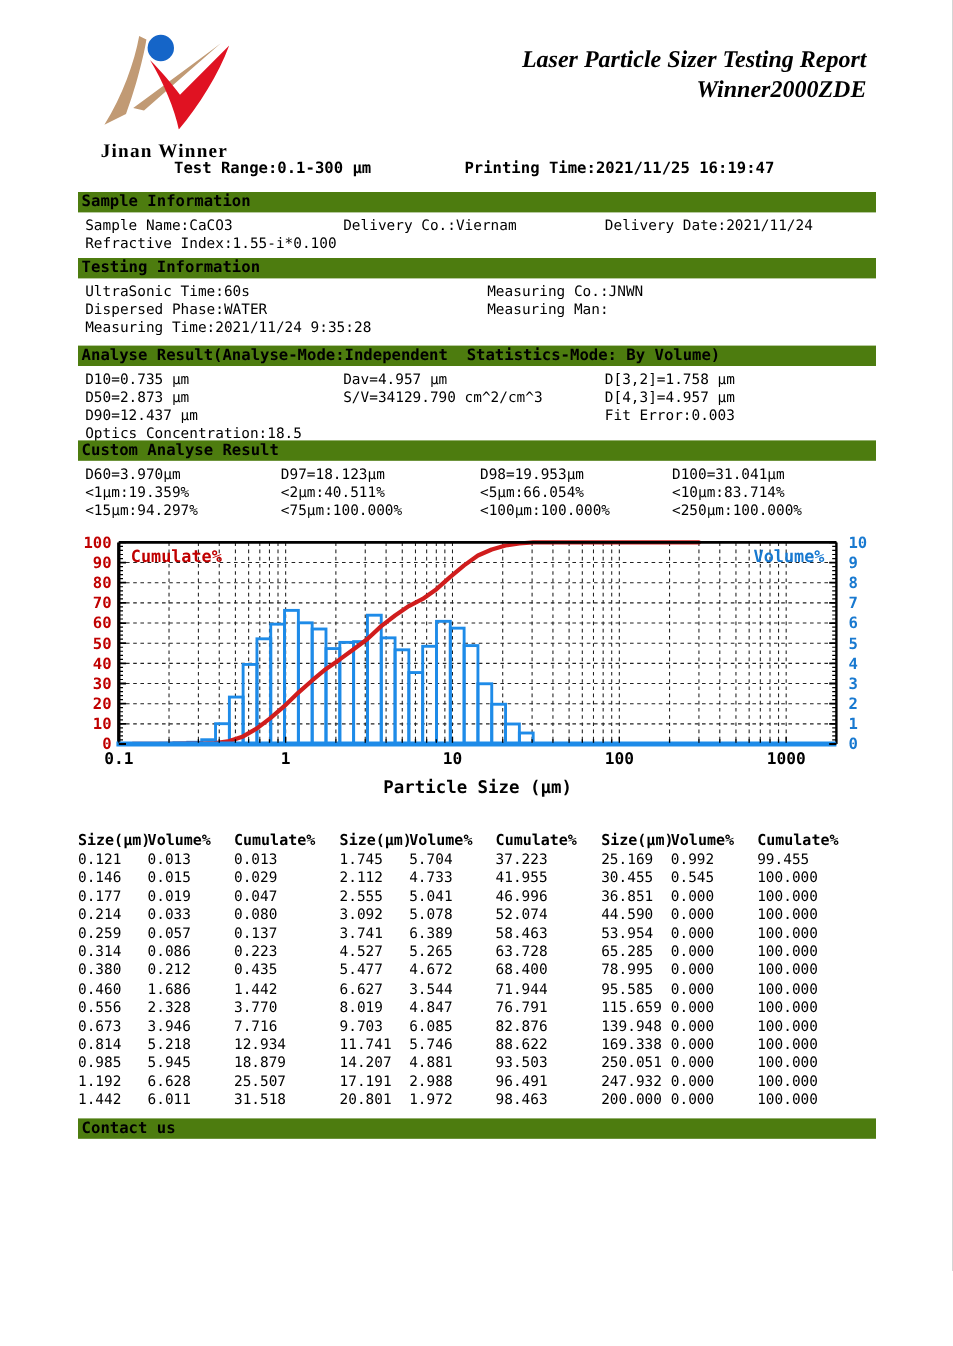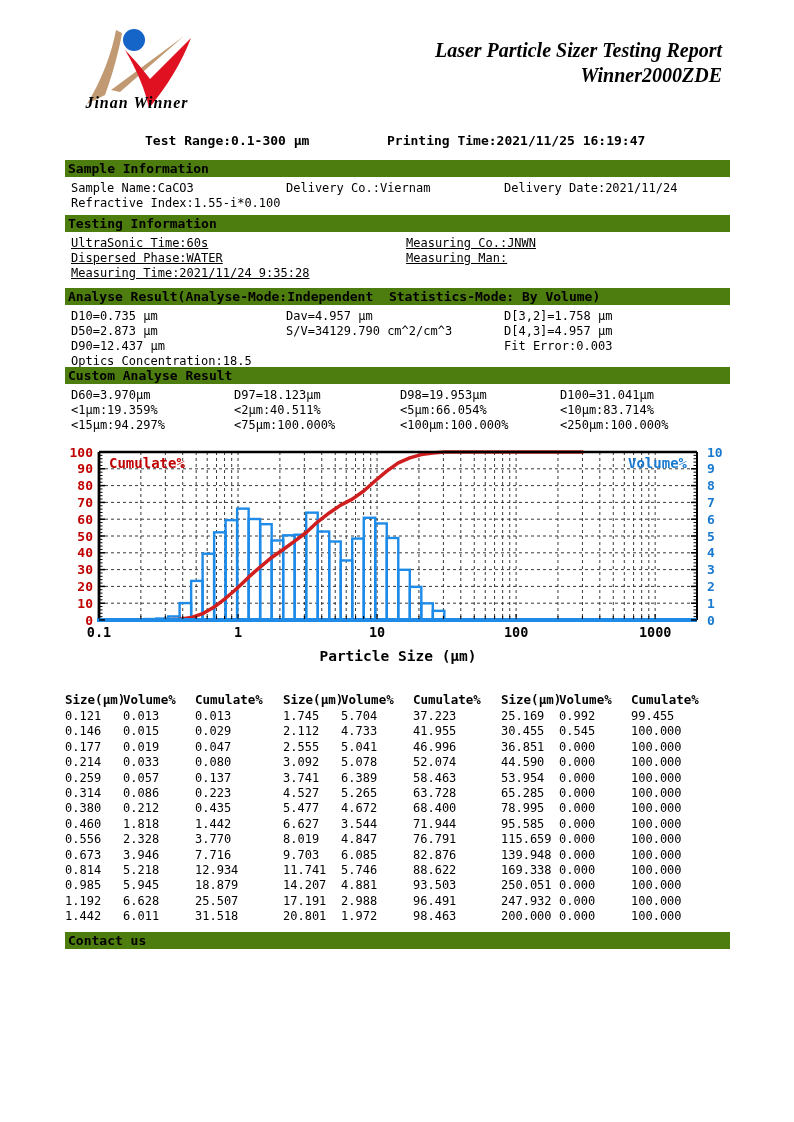--- a/index.html
+++ b/index.html
@@ -1,21 +1,21 @@
 <!DOCTYPE html>
 <html><head>
 <meta charset="utf-8">
 <style>
   html,body{margin:0;padding:0;background:#888;}
   .page{position:relative;width:794px;height:1122px;background:#ffffff;margin:0 auto;
         font-family:"DejaVu Sans Mono","Liberation Mono",monospace;color:#000;overflow:hidden;}
   
   .logo-svg{position:absolute;left:78px;top:26px;width:116px;height:82px;}
-  .logo-text{position:absolute;left:62px;top:94px;width:150px;text-align:center;
-             font-family:"Liberation Serif","DejaVu Serif",serif;font-weight:bold;font-style:italic;
+  .logo-text{position:absolute;left:62px;top:118px;width:150px;text-align:center;
+             font-family:"Liberation Serif","DejaVu Serif",serif;font-weight:bold;
              font-size:16px;letter-spacing:1px;}
   .title-block{position:absolute;right:72px;top:38px;text-align:right;
                font-family:"Liberation Serif","DejaVu Serif",serif;font-weight:bold;font-style:italic;}
   .title-line1{font-size:20px;line-height:25px;}
   .title-line2{font-size:20px;line-height:25px;}
   
   .meta{position:absolute;left:65px;top:133px;width:665px;height:16px;font-weight:bold;font-size:13px;}
   .meta .tr{position:absolute;left:80px;}
   .meta .pt{position:absolute;left:322px;}
   
@@ -57,21 +57,21 @@
     <span class="pt">Printing Time:2021/11/25 16:19:47</span>
   </div>
 
   <div class="band" style="top:160px;">Sample Information</div>
   <div class="rows cols3" style="top:181px;">
       <div class="frow"><span>Sample Name:CaCO3</span><span>Delivery Co.:Viernam</span><span>Delivery Date:2021/11/24</span></div>
       <div class="frow"><span>Refractive Index:1.55-i*0.100</span><span></span><span></span></div>
     </div>
 
   <div class="band" style="top:215px;">Testing Information</div>
-  <div class="rows cols2" style="top:236px;text-decoration:underline;">
+  <div class="rows cols2" style="top:236px;">
       <div class="frow"><span>UltraSonic Time:60s</span><span>Measuring Co.:JNWN</span></div>
       <div class="frow"><span>Dispersed Phase:WATER</span><span>Measuring Man:</span></div>
       <div class="frow"><span>Measuring Time:2021/11/24 9:35:28</span></div>
     </div>
 
   <div class="band" style="top:288px;">Analyse Result(Analyse-Mode:Independent  Statistics-Mode: By Volume)</div>
   <div class="rows cols3" style="top:309px;">
       <div class="frow"><span>D10=0.735 μm</span><span>Dav=4.957 μm</span><span>D[3,2]=1.758 μm</span></div>
       <div class="frow"><span>D50=2.873 μm</span><span>S/V=34129.790 cm^2/cm^3</span><span>D[4,3]=4.957 μm</span></div>
       <div class="frow"><span>D90=12.437 μm</span><span></span><span>Fit Error:0.003</span></div>
@@ -343,21 +343,21 @@
   <div class="ptable">
     <div class="trow head" id="table-head"><span>Size(μm)</span><span>Volume%</span><span>Cumulate%</span><span>Size(μm)</span><span>Volume%</span><span>Cumulate%</span><span>Size(μm)</span><span>Volume%</span><span>Cumulate%</span></div>
     <div id="table-body">
         <div class="trow"><span>0.121</span><span>0.013</span><span>0.013</span><span>1.745</span><span>5.704</span><span>37.223</span><span>25.169</span><span>0.992</span><span>99.455</span></div>
         <div class="trow"><span>0.146</span><span>0.015</span><span>0.029</span><span>2.112</span><span>4.733</span><span>41.955</span><span>30.455</span><span>0.545</span><span>100.000</span></div>
         <div class="trow"><span>0.177</span><span>0.019</span><span>0.047</span><span>2.555</span><span>5.041</span><span>46.996</span><span>36.851</span><span>0.000</span><span>100.000</span></div>
         <div class="trow"><span>0.214</span><span>0.033</span><span>0.080</span><span>3.092</span><span>5.078</span><span>52.074</span><span>44.590</span><span>0.000</span><span>100.000</span></div>
         <div class="trow"><span>0.259</span><span>0.057</span><span>0.137</span><span>3.741</span><span>6.389</span><span>58.463</span><span>53.954</span><span>0.000</span><span>100.000</span></div>
         <div class="trow"><span>0.314</span><span>0.086</span><span>0.223</span><span>4.527</span><span>5.265</span><span>63.728</span><span>65.285</span><span>0.000</span><span>100.000</span></div>
         <div class="trow"><span>0.380</span><span>0.212</span><span>0.435</span><span>5.477</span><span>4.672</span><span>68.400</span><span>78.995</span><span>0.000</span><span>100.000</span></div>
-        <div class="trow"><span>0.460</span><span>1.818</span><span>1.442</span><span>6.627</span><span>3.544</span><span>71.944</span><span>95.585</span><span>0.000</span><span>100.000</span></div>
+        <div class="trow"><span>0.460</span><span>1.686</span><span>1.442</span><span>6.627</span><span>3.544</span><span>71.944</span><span>95.585</span><span>0.000</span><span>100.000</span></div>
         <div class="trow"><span>0.556</span><span>2.328</span><span>3.770</span><span>8.019</span><span>4.847</span><span>76.791</span><span>115.659</span><span>0.000</span><span>100.000</span></div>
         <div class="trow"><span>0.673</span><span>3.946</span><span>7.716</span><span>9.703</span><span>6.085</span><span>82.876</span><span>139.948</span><span>0.000</span><span>100.000</span></div>
         <div class="trow"><span>0.814</span><span>5.218</span><span>12.934</span><span>11.741</span><span>5.746</span><span>88.622</span><span>169.338</span><span>0.000</span><span>100.000</span></div>
         <div class="trow"><span>0.985</span><span>5.945</span><span>18.879</span><span>14.207</span><span>4.881</span><span>93.503</span><span>250.051</span><span>0.000</span><span>100.000</span></div>
         <div class="trow"><span>1.192</span><span>6.628</span><span>25.507</span><span>17.191</span><span>2.988</span><span>96.491</span><span>247.932</span><span>0.000</span><span>100.000</span></div>
         <div class="trow"><span>1.442</span><span>6.011</span><span>31.518</span><span>20.801</span><span>1.972</span><span>98.463</span><span>200.000</span><span>0.000</span><span>100.000</span></div>
       </div>
   </div>
 
   <div class="band" style="top:932px;">Contact us</div>

